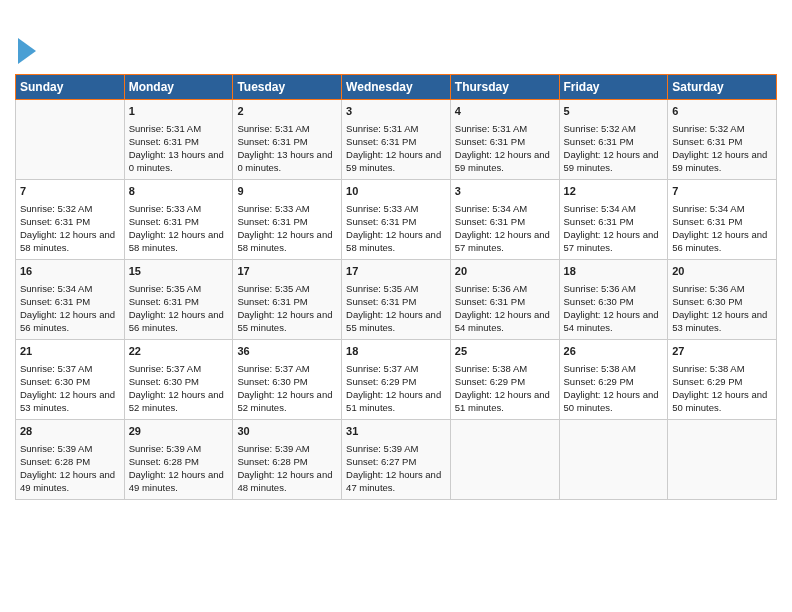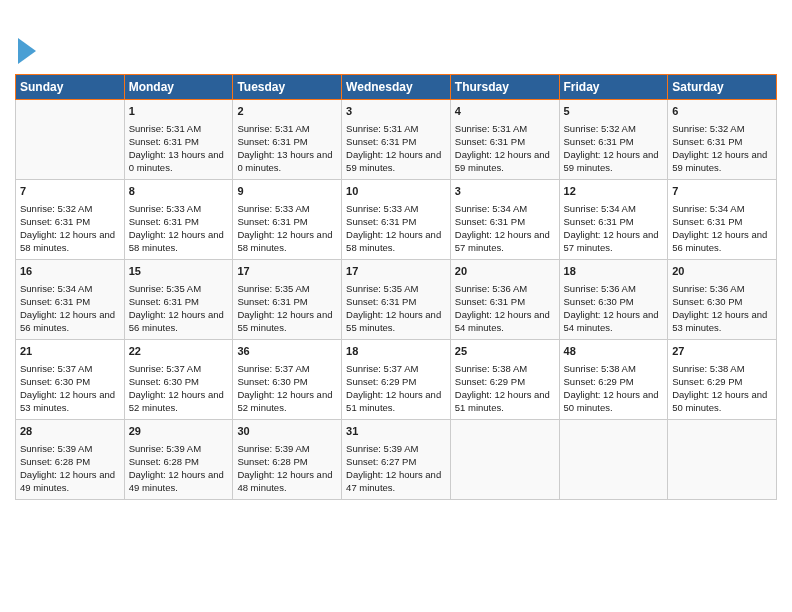--- a/index.html
+++ b/index.html
@@ -152,21 +152,21 @@
         <td><span class="day-num">20</span><span>Sunrise: 5:36 AM</span><br><span>Sunset: 6:31 PM</span><br><span>Daylight: 12 hours and 54 minutes.</span></td>
         <td><span class="day-num">18</span><span>Sunrise: 5:36 AM</span><br><span>Sunset: 6:30 PM</span><br><span>Daylight: 12 hours and 54 minutes.</span></td>
         <td><span class="day-num">20</span><span>Sunrise: 5:36 AM</span><br><span>Sunset: 6:30 PM</span><br><span>Daylight: 12 hours and 53 minutes.</span></td>
       </tr>
       <tr>
         <td><span class="day-num">21</span><span>Sunrise: 5:37 AM</span><br><span>Sunset: 6:30 PM</span><br><span>Daylight: 12 hours and 53 minutes.</span></td>
         <td><span class="day-num">22</span><span>Sunrise: 5:37 AM</span><br><span>Sunset: 6:30 PM</span><br><span>Daylight: 12 hours and 52 minutes.</span></td>
         <td><span class="day-num">36</span><span>Sunrise: 5:37 AM</span><br><span>Sunset: 6:30 PM</span><br><span>Daylight: 12 hours and 52 minutes.</span></td>
         <td><span class="day-num">18</span><span>Sunrise: 5:37 AM</span><br><span>Sunset: 6:29 PM</span><br><span>Daylight: 12 hours and 51 minutes.</span></td>
         <td><span class="day-num">25</span><span>Sunrise: 5:38 AM</span><br><span>Sunset: 6:29 PM</span><br><span>Daylight: 12 hours and 51 minutes.</span></td>
-        <td><span class="day-num">48</span><span>Sunrise: 5:38 AM</span><br><span>Sunset: 6:29 PM</span><br><span>Daylight: 12 hours and 50 minutes.</span></td>
+        <td><span class="day-num">26</span><span>Sunrise: 5:38 AM</span><br><span>Sunset: 6:29 PM</span><br><span>Daylight: 12 hours and 50 minutes.</span></td>
         <td><span class="day-num">27</span><span>Sunrise: 5:38 AM</span><br><span>Sunset: 6:29 PM</span><br><span>Daylight: 12 hours and 50 minutes.</span></td>
       </tr>
       <tr>
         <td><span class="day-num">28</span><span>Sunrise: 5:39 AM</span><br><span>Sunset: 6:28 PM</span><br><span>Daylight: 12 hours and 49 minutes.</span></td>
         <td><span class="day-num">29</span><span>Sunrise: 5:39 AM</span><br><span>Sunset: 6:28 PM</span><br><span>Daylight: 12 hours and 49 minutes.</span></td>
         <td><span class="day-num">30</span><span>Sunrise: 5:39 AM</span><br><span>Sunset: 6:28 PM</span><br><span>Daylight: 12 hours and 48 minutes.</span></td>
         <td><span class="day-num">31</span><span>Sunrise: 5:39 AM</span><br><span>Sunset: 6:27 PM</span><br><span>Daylight: 12 hours and 47 minutes.</span></td>
         <td></td>
         <td></td>
         <td></td>

